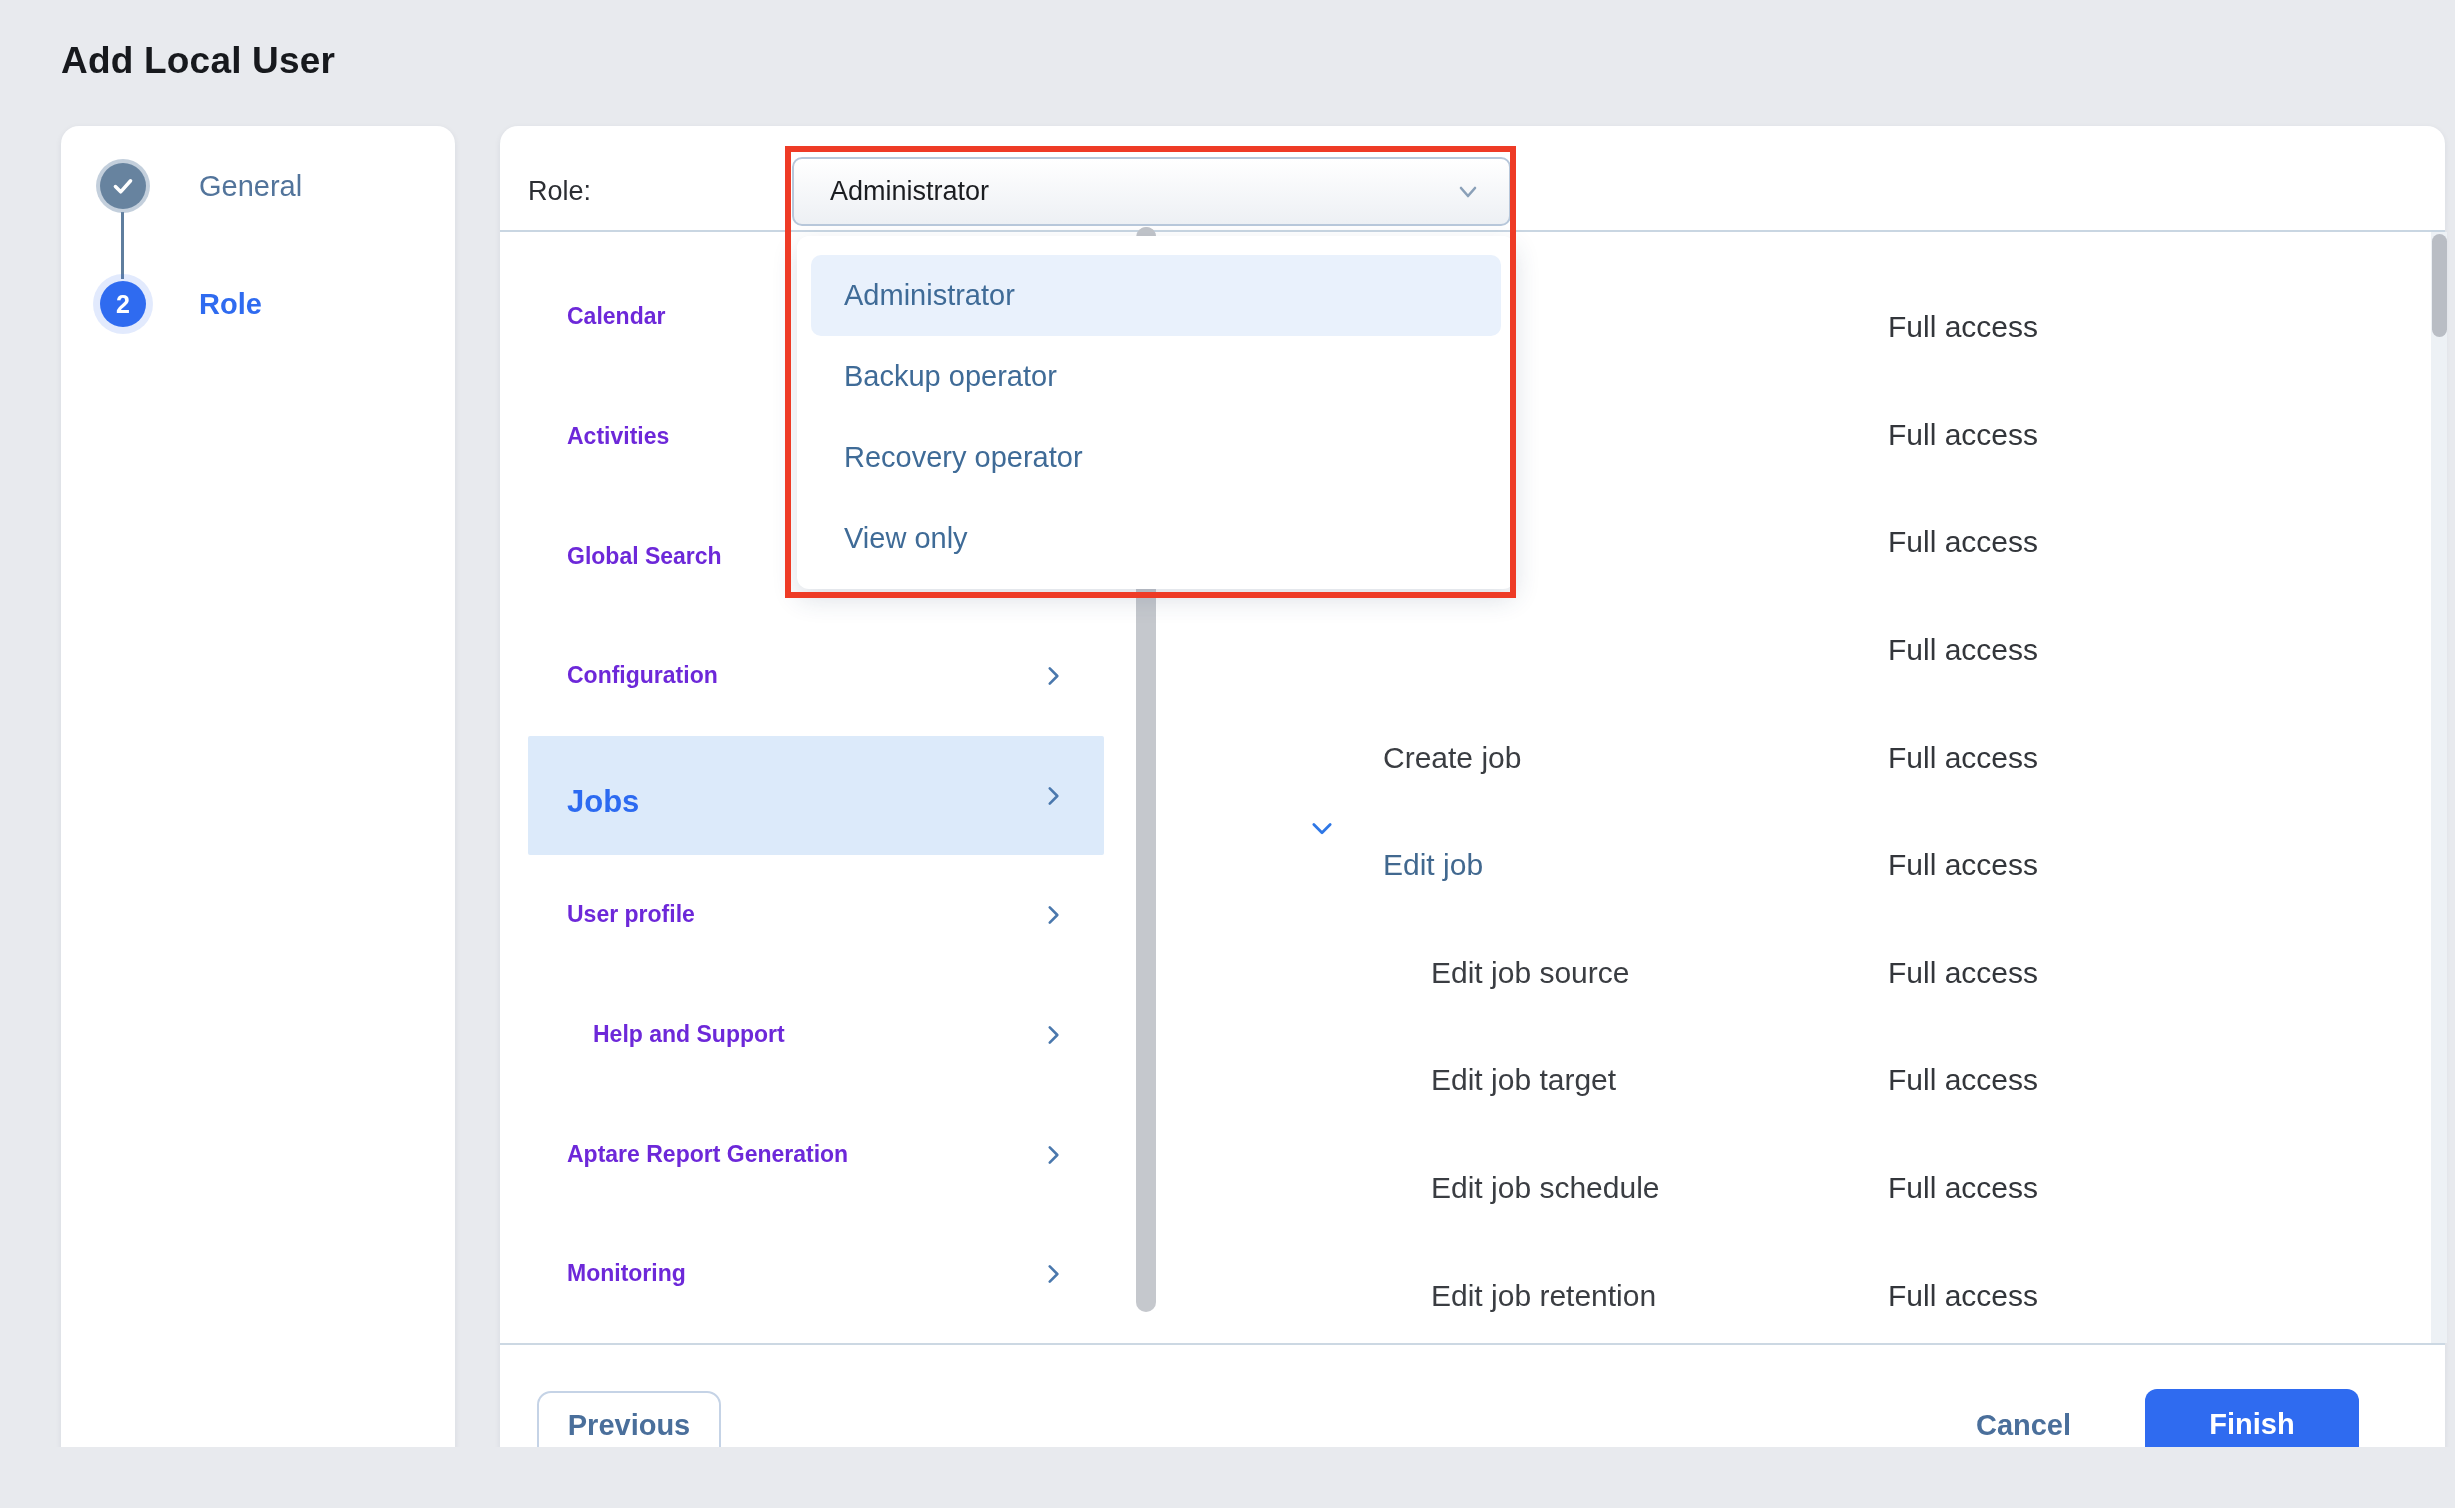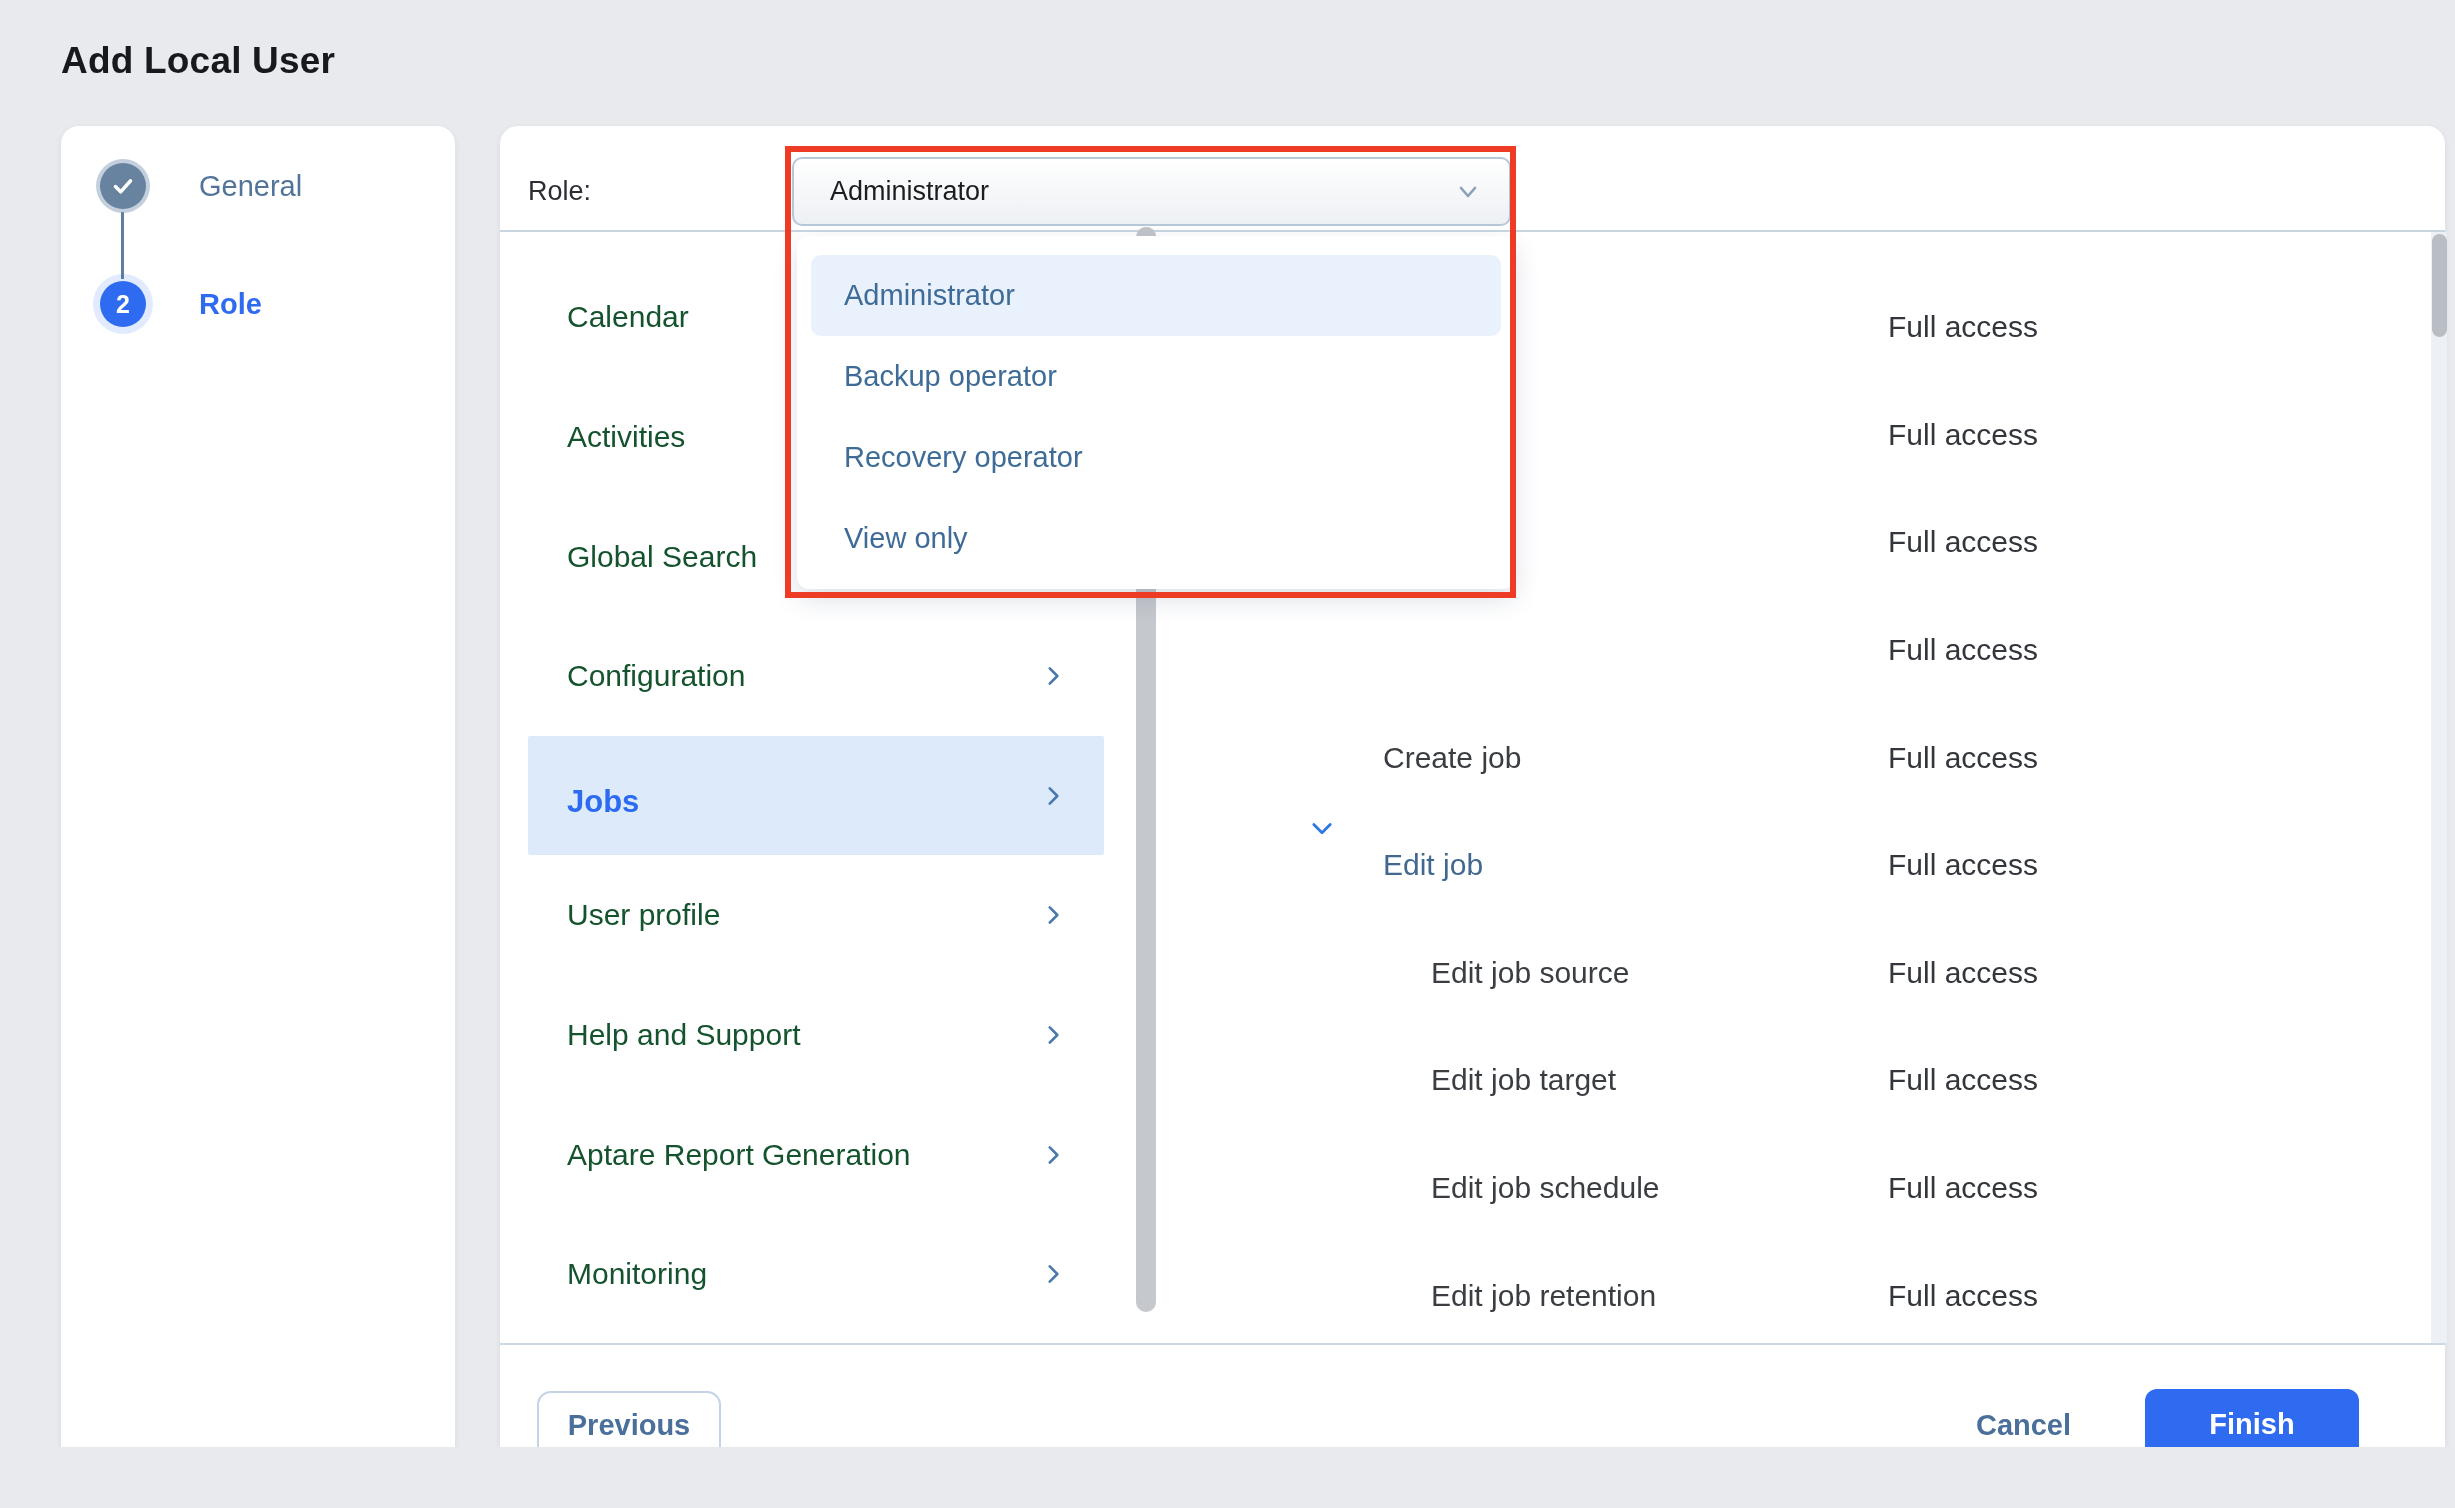--- a/index.html
+++ b/index.html
@@ -23,21 +23,21 @@
   .step-label-role { top:281px; color:#2f6bf0; font-weight:bold; }
 
   
   .role-label { position:absolute; left:528px; top:176px; font-size:27px; color:#2c2e33; }
   .header-divider { position:absolute; left:500px; top:230px; width:1945px; height:2px; background:#c9d6e2; }
 
   
   .menu-item { position:absolute; left:500px; width:634px; height:119px; display:flex; align-items:center; cursor:pointer; }
   .menu-item .hl { position:absolute; left:28px; top:0; width:576px; height:100%; background:#dceafa; border-radius:2px; display:none; }
   .menu-item.active .hl { display:block; }
-  .menu-item .lbl { position:relative; margin-left:67px; font-size:30px; color:#14532d; font-weight:400; }
+  .menu-item .lbl { position:relative; margin-left:67px; font-size:23px; color:#6d28d9; font-weight:700; }
   .menu-item.active .lbl { color:#2c6af1; font-weight:bold; font-size:31px;margin-top:12px; }
   .menu-item .chev { position:absolute; left:540px; top:50%; transform:translateY(-50%); width:26px; height:26px; }
 
   
   .mid-scroll-track { position:absolute; left:1136px; top:231px; width:20px; height:1081px; background:#eef0f3; border-radius:10px; z-index:5; }
   .mid-scroll-thumb { position:absolute; left:1136px; top:227px; width:20px; height:1085px; background:#c5c8cd; border-radius:10px; z-index:6; }
 
   
   .perm-row { position:absolute; left:1158px; width:1277px; height:108px; }
   .perm-row .cell { position:absolute; top:0; height:100%; display:flex; align-items:flex-end; }
@@ -121,21 +121,21 @@
         <span class="chev"><svg width="100%" height="100%" viewBox="0 0 24 24">
             <polyline points="9 5 16 12 9 19" fill="none" stroke="#4a78ad" stroke-width="2.4" stroke-linecap="round" stroke-linejoin="round"></polyline>
           </svg></span>
       </div>
       <div class="menu-item" style="top: 855px;">
         <span class="lbl">User profile</span>
         <span class="chev"><svg width="100%" height="100%" viewBox="0 0 24 24">
             <polyline points="9 5 16 12 9 19" fill="none" stroke="#4a78ad" stroke-width="2.4" stroke-linecap="round" stroke-linejoin="round"></polyline>
           </svg></span>
       </div>
-      <div class="menu-item" style="top: 975px;">
+      <div class="menu-item" style="top: 975px; padding-left: 26px;">
         <span class="lbl">Help and Support</span>
         <span class="chev"><svg width="100%" height="100%" viewBox="0 0 24 24">
             <polyline points="9 5 16 12 9 19" fill="none" stroke="#4a78ad" stroke-width="2.4" stroke-linecap="round" stroke-linejoin="round"></polyline>
           </svg></span>
       </div>
       <div class="menu-item" style="top: 1095px;">
         <span class="lbl">Aptare Report Generation</span>
         <span class="chev"><svg width="100%" height="100%" viewBox="0 0 24 24">
             <polyline points="9 5 16 12 9 19" fill="none" stroke="#4a78ad" stroke-width="2.4" stroke-linecap="round" stroke-linejoin="round"></polyline>
           </svg></span>

